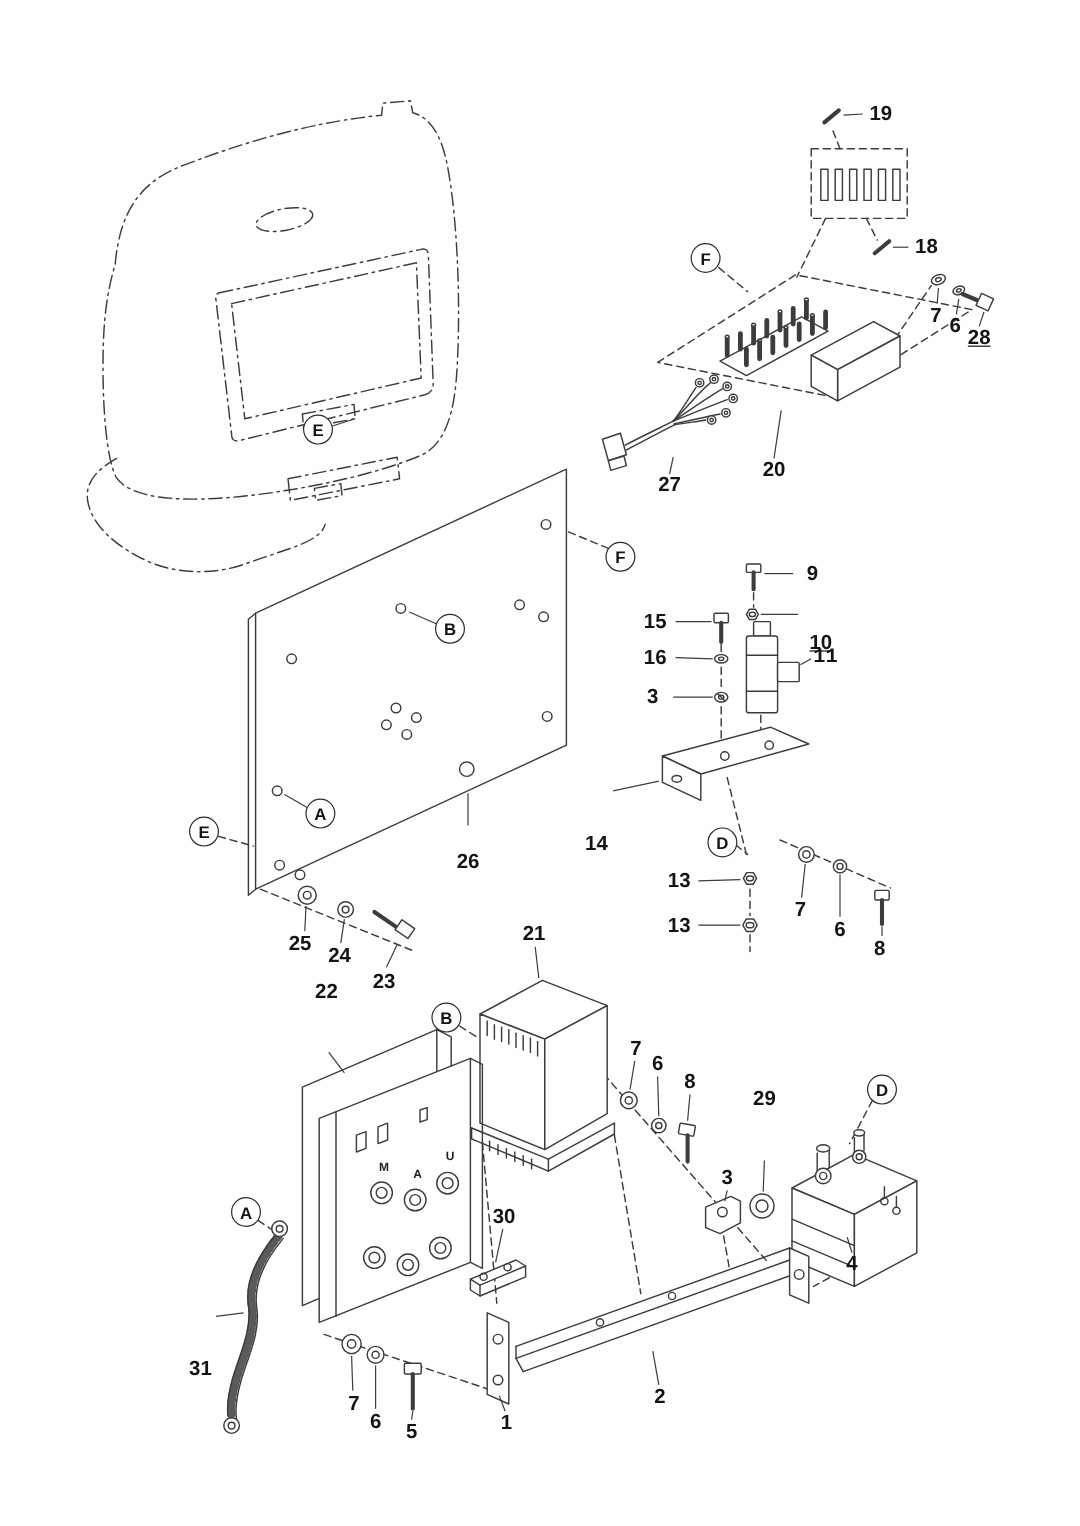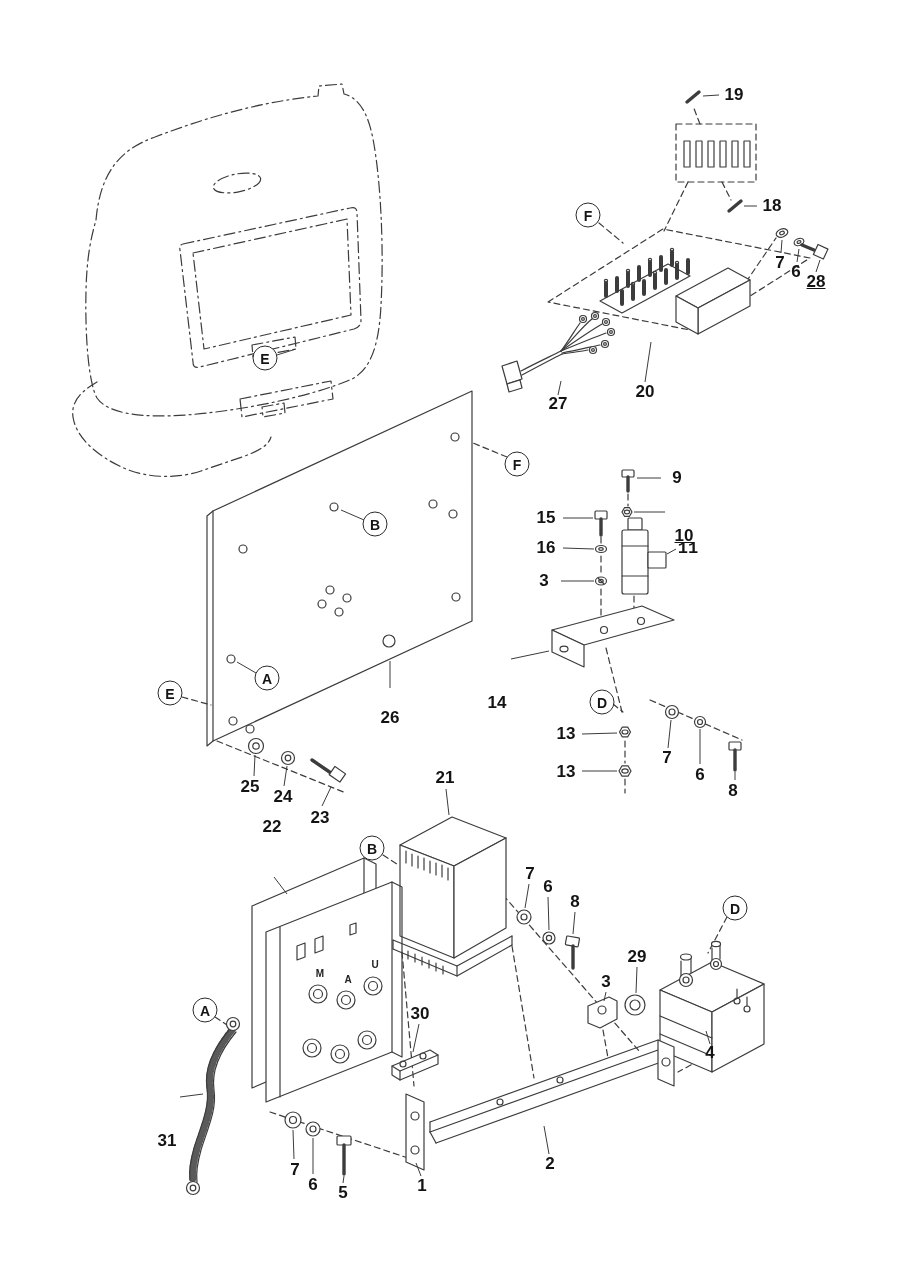--- a/index.html
+++ b/index.html
@@ -458,21 +458,21 @@
       <div class="part-label" style="left: 700px; top: 775px;">6</div>
       <div class="part-label" style="left: 733px; top: 791px;">8</div>
       <div class="part-label" style="left: 250px; top: 787px; text-align: right;">25</div>
       <div class="part-label" style="left: 283px; top: 797px;">24</div>
       <div class="part-label" style="left: 320px; top: 818px;">23</div>
       <div class="part-label" style="left: 445px; top: 778px;">21</div>
       <div class="part-label" style="left: 272px; top: 827px; text-align: right;">22</div>
       <div class="part-label" style="left: 530px; top: 874px;">7</div>
       <div class="part-label" style="left: 548px; top: 887px;">6</div>
       <div class="part-label" style="left: 575px; top: 902px;">8</div>
-      <div class="part-label" style="left: 637px; top: 957px;">29</div>
+      <div class="part-label" style="left: 637px; top: 916px;">29</div>
       <div class="part-label" style="left: 606px; top: 982px;">3</div>
       <div class="part-label" style="left: 420px; top: 1014px;">30</div>
       <div class="part-label" style="left: 710px; top: 1053px;">4</div>
       <div class="part-label" style="left: 167px; top: 1097px; margin-top: 44px;">31</div>
       <div class="part-label" style="left: 295px; top: 1170px;">7</div>
       <div class="part-label" style="left: 313px; top: 1185px;">6</div>
       <div class="part-label" style="left: 343px; top: 1193px;">5</div>
       <div class="part-label" style="left: 422px; top: 1186px;">1</div>
       <div class="part-label" style="left: 550px; top: 1164px;">2</div>
       <div class="callout" style="left: 265px; top: 358px;">E</div>

